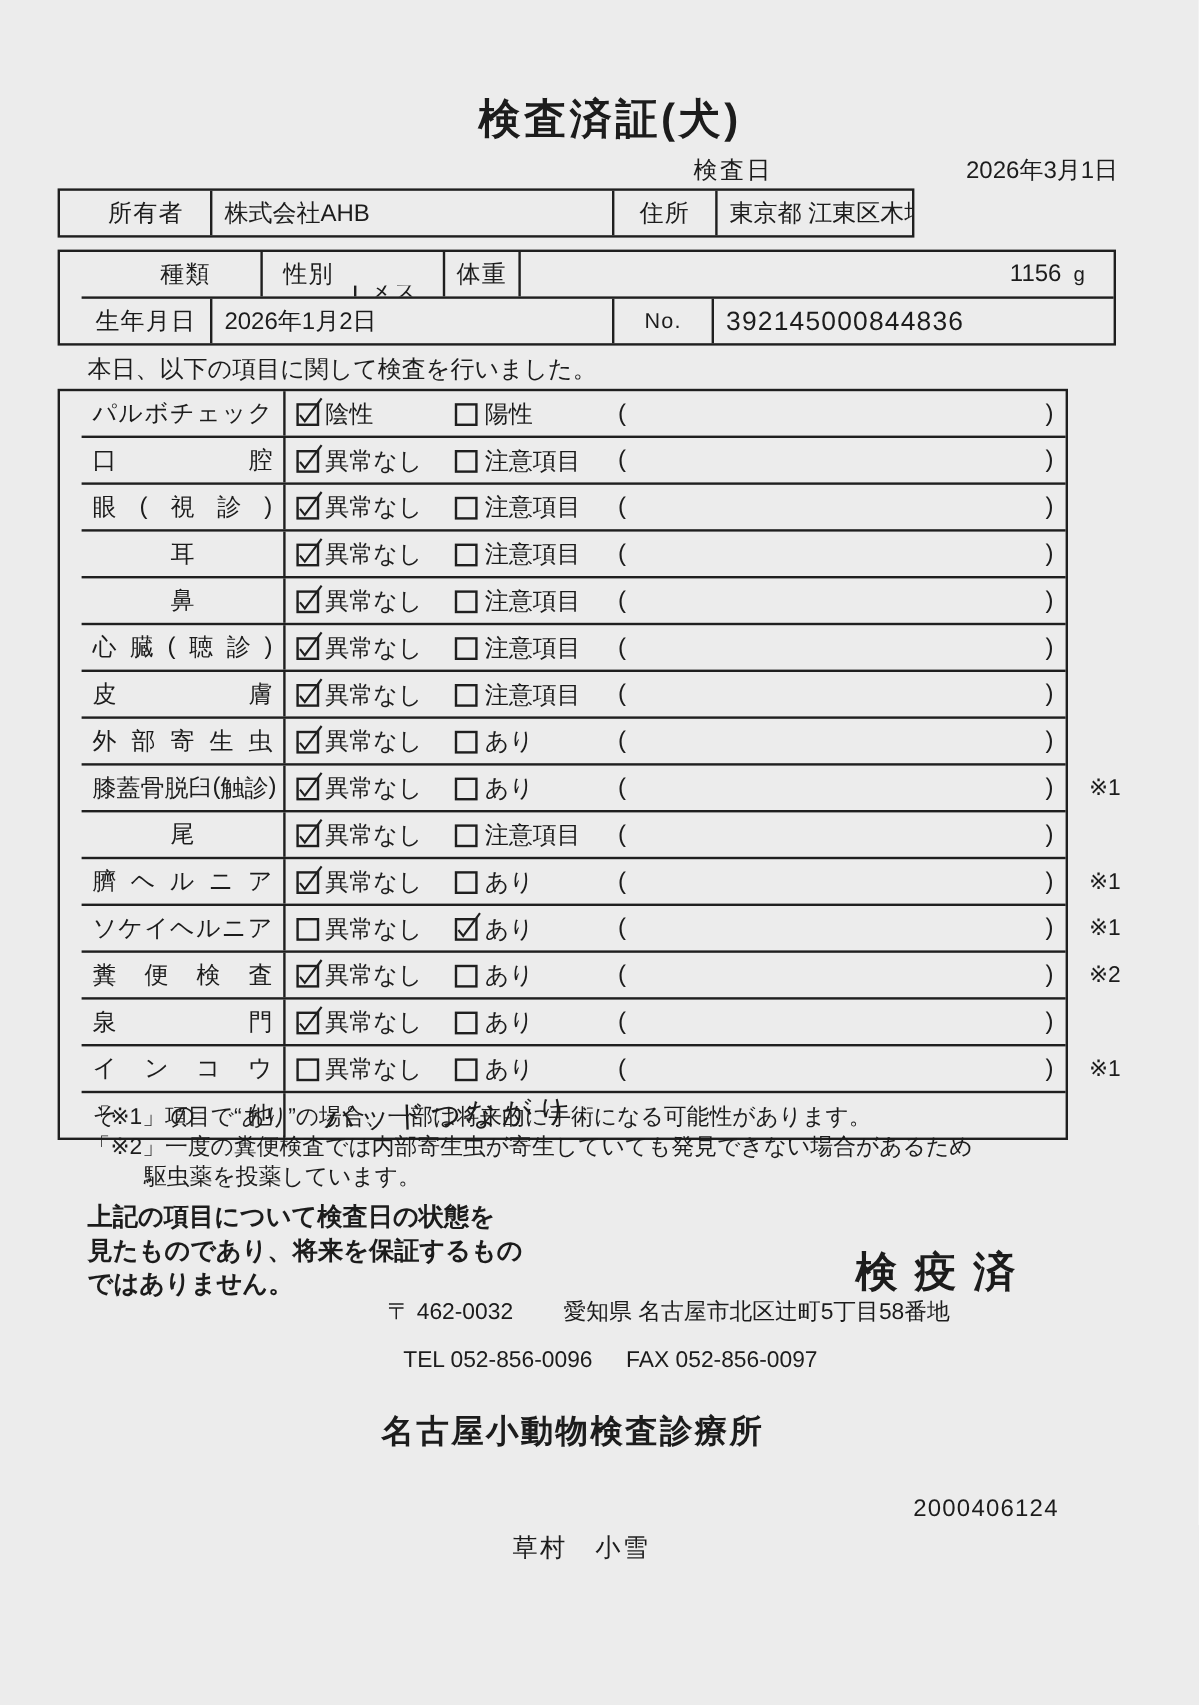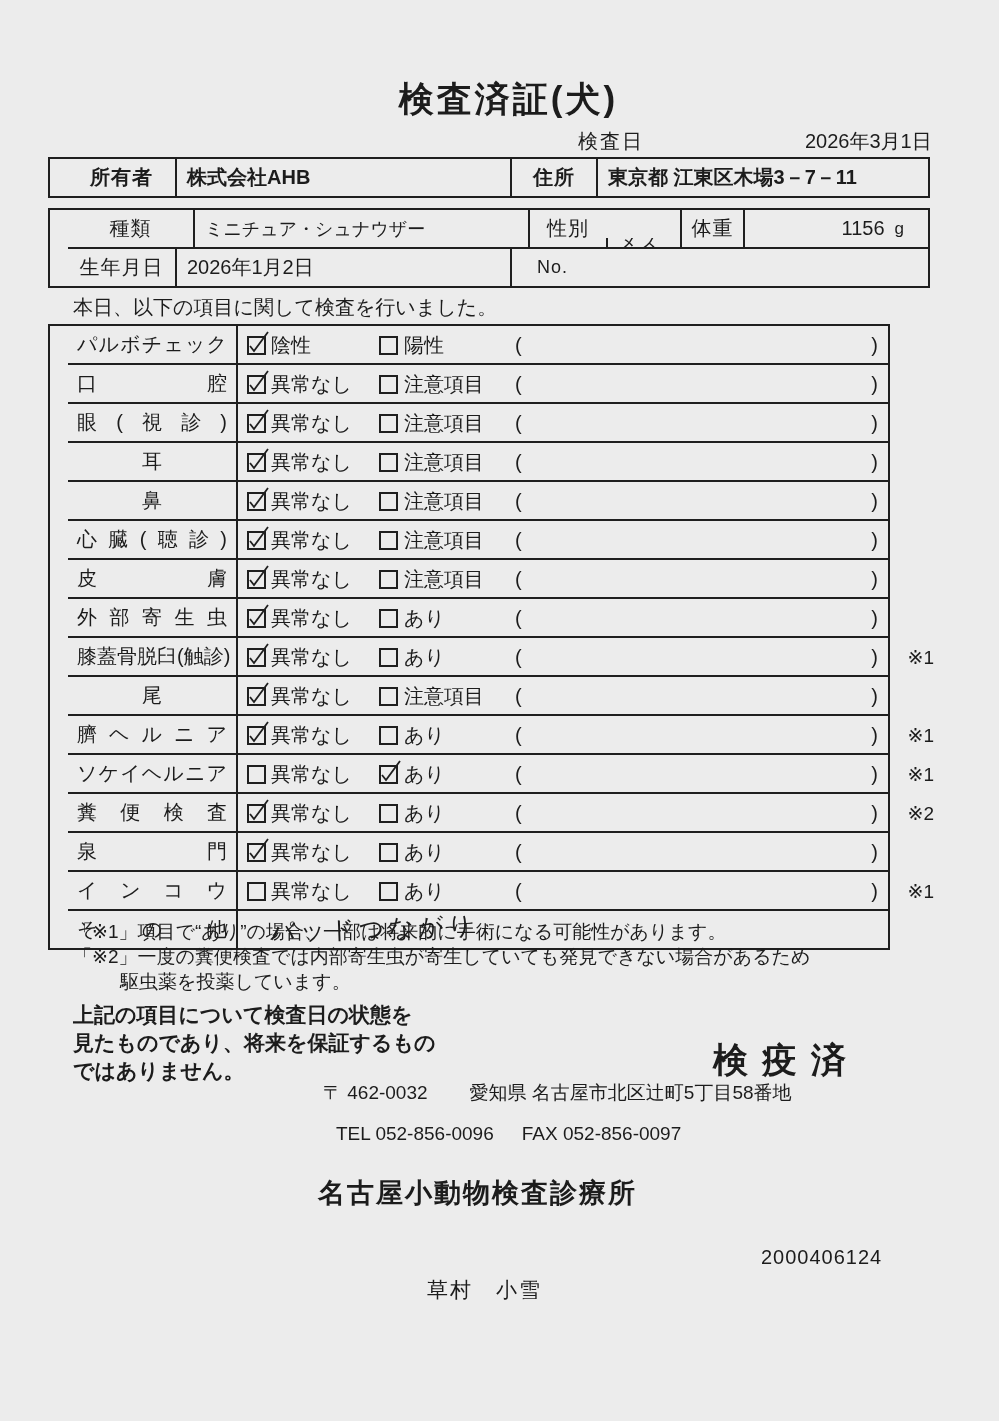--- a/index.html
+++ b/index.html
@@ -56,45 +56,45 @@
 </style>
 </head>
 <body>
 
 <div class="page">
 
   <div class="abs title">検査済証(犬)</div>
   <div class="abs insp-label">検査日</div>
   <div class="abs insp-date">2026年3月1日</div>
 
-  <div class="abs tbl" style="left:48px; top:157px; width:882px;font-weight:bold;">
+  <div class="abs tbl" style="left:48px; top:157px; width:714px;">
     <div class="trow">
       <div class="tcell lab" style="width:107px;">所有者</div>
       <div class="tcell val" style="width:335px;">株式会社AHB</div>
       <div class="tcell lab" style="width:86px;">住所</div>
       <div class="tcell val" style="flex:1;">東京都 江東区木場3－7－11</div>
     </div>
   </div>
 
   <div class="abs tbl" style="left:48px; top:208px; width:882px;">
     <div class="trow">
-      <div class="tcell lab" style="width:125px;">種類</div>
-      <div class="tcell val" style="width:335px; font-size:18px;">ミニチュア・シュナウザー</div>
+      <div class="tcell lab" style="width:125px;margin-left:24px;">種類</div>
       <div class="tcell lab" style="width:78px;">性別</div>
       <div class="tcell val" style="width:74px;margin-top:28px;">メス</div>
       <div class="tcell lab" style="width:63px;">体重</div>
       <div class="tcell val-r tcell2" style="flex:1; display:flex; align-items:center; justify-content:flex-end; padding-right:24px; border-left:2px solid #1f1f1f; font-size:20px;">
         <span>1156</span>
         <span class="unit">g</span>
       </div>
     </div>
     <div class="trow">
       <div class="tcell lab" style="width:107px;border-radius:16px;">生年月日</div>
       <div class="tcell val" style="width:335px;">2026年1月2日</div>
       <div class="tcell lab" style="width:83px; font-size:18px;">No.</div>
+      <div class="tcell val" style="flex:1; font-size:22px; letter-spacing:1px;">392145000844836</div>
     </div>
   </div>
 
   <div class="abs statement">本日、以下の項目に関して検査を行いました。</div>
 
   <div class="abs cl">
       <div class="cl-row">
         <div class="cl-item">
           <span>パ</span>
           <span>ル</span>

